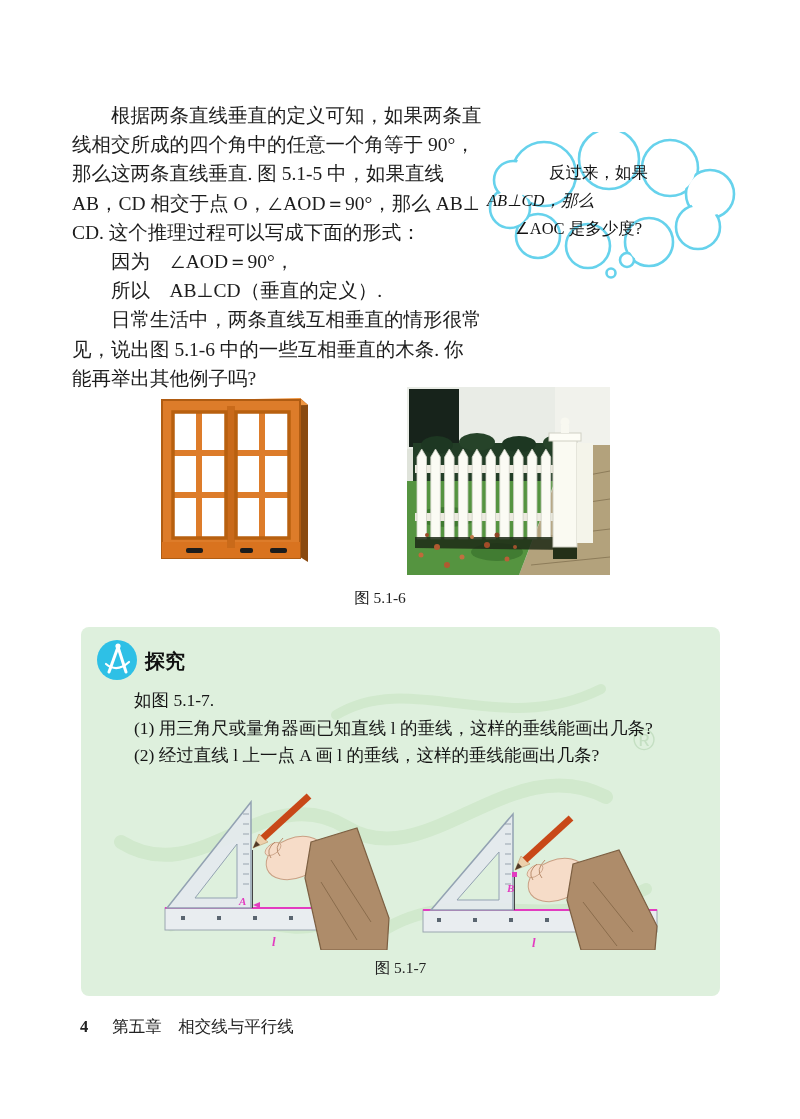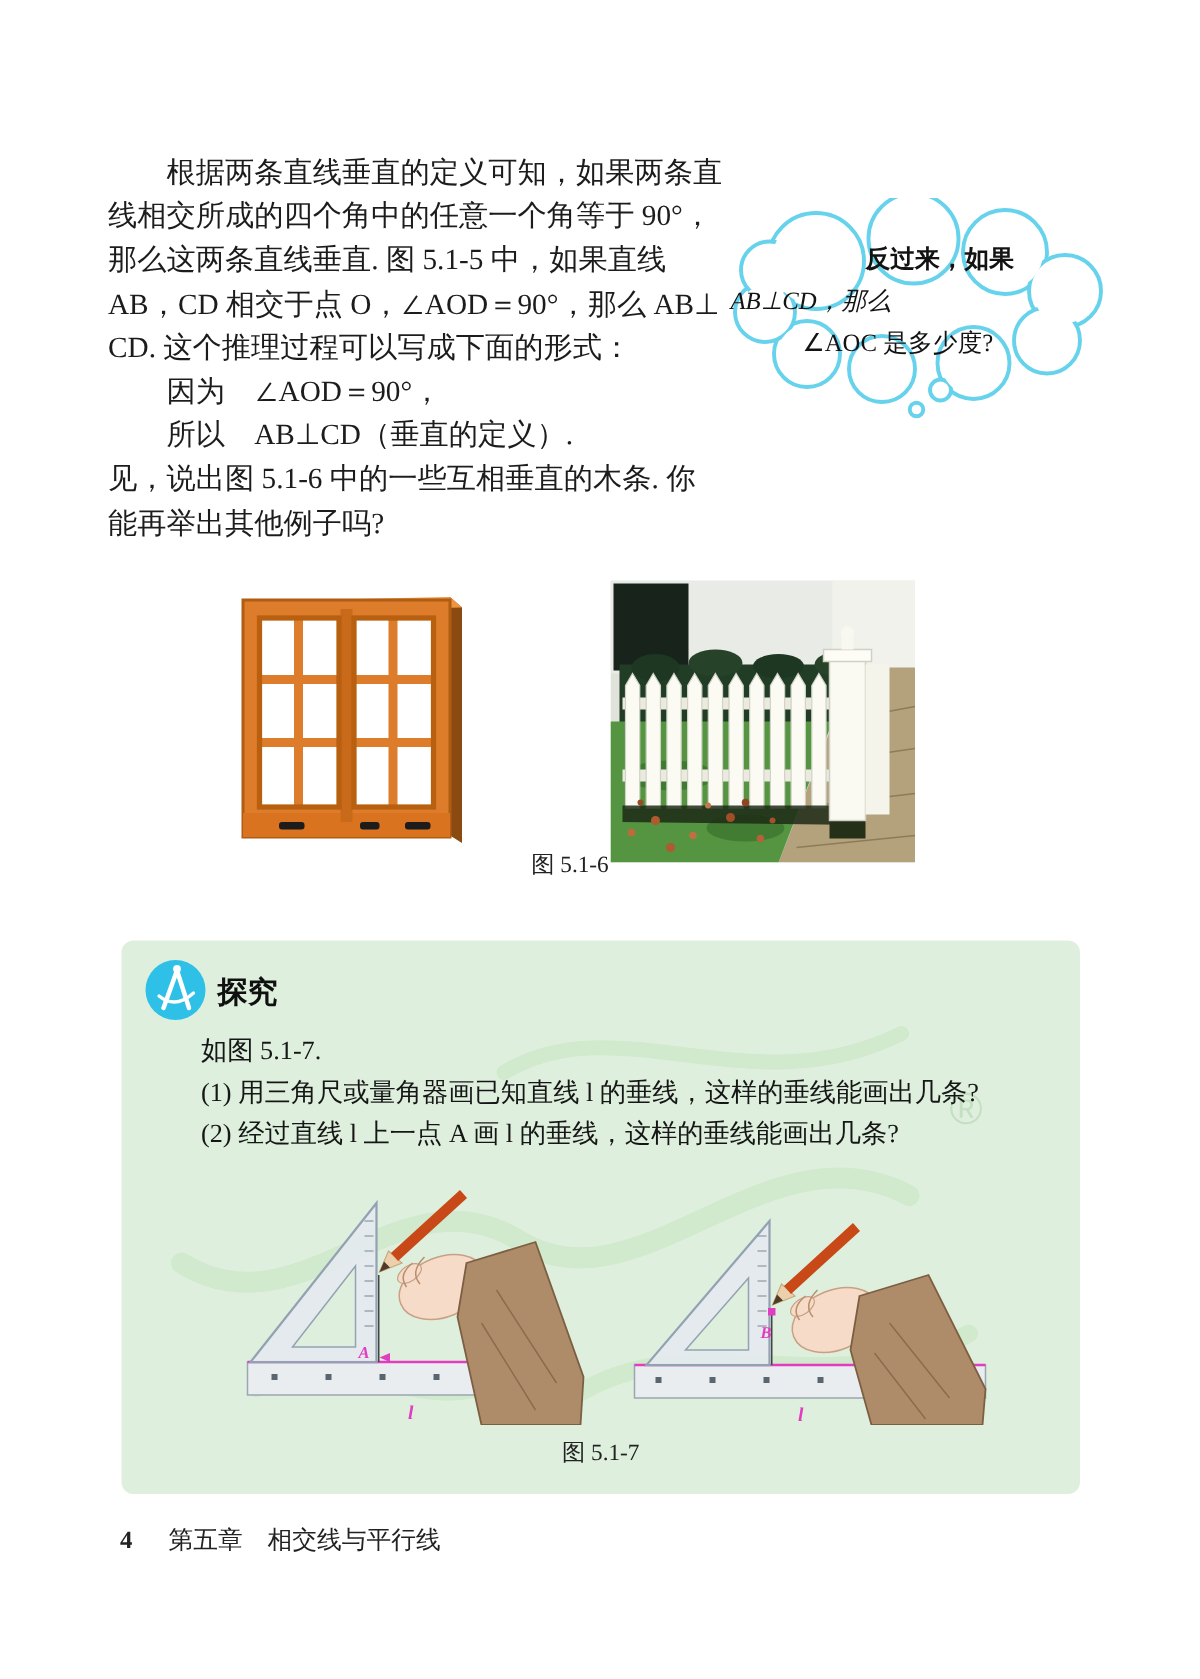--- a/index.html
+++ b/index.html
@@ -10,23 +10,23 @@
   .bodytext{position:absolute;left:72px;top:101px;width:402px;
             font-size:19.5px;line-height:29.2px;white-space:nowrap;}
   .bodytext .line{height:29.2px;}
   .bodytext .indent{padding-left:39px;}
 
   
   .bubble{position:absolute;left:487px;top:132px;width:272px;height:158px;}
   .bubble svg{position:absolute;left:0;top:0;}
   .bubble-text{position:absolute;left:0;top:27px;width:100%;
                font-size:16.5px;line-height:28px;color:#131313;}
-  .bubble-text .b1{margin-left:90px;font-weight:bold;}
+  .bubble-text .b1{margin-left:62px;}
   .bubble-text .b2{font-style:italic;}
-  .bubble-text .b3{margin-left:48px;}
+  .bubble-text .b3{margin-left:28px;}
 
   .photo{position:absolute;}
   .caption{position:absolute;font-size:15.5px;color:#222;text-align:center;}
 
   
   .panel{position:absolute;left:81px;top:627px;width:639px;height:369px;
          background:#def0dd;border-radius:8px;}
   .panel-title{position:absolute;left:64px;top:21px;font-size:20px;font-weight:bold;
                color:#101010;font-family:"Liberation Sans",sans-serif;}
   .panel-icon{position:absolute;left:15px;top:12px;}
@@ -52,20 +52,21 @@
 <div class="page">
 
   <div class="bodytext">
     <div class="line indent">根据两条直线垂直的定义可知，如果两条直</div>
     <div class="line">线相交所成的四个角中的任意一个角等于 90°，</div>
     <div class="line">那么这两条直线垂直. 图 5.1-5 中，如果直线</div>
     <div class="line">AB，CD 相交于点 O，∠AOD＝90°，那么 AB⊥</div>
     <div class="line">CD. 这个推理过程可以写成下面的形式：</div>
     <div class="line indent">因为　∠AOD＝90°，</div>
     <div class="line indent">所以　AB⊥CD（垂直的定义）.</div>
+    <div class="line indent">日常生活中，两条直线互相垂直的情形很常</div>
     <div class="line">见，说出图 5.1-6 中的一些互相垂直的木条. 你</div>
     <div class="line">能再举出其他例子吗?</div>
   </div>
 
   <div class="bubble">
     <svg width="272" height="158" viewBox="0 0 272 158">
       <g stroke="#66d2ec" stroke-width="2.6" fill="#ffffff">
         <circle cx="57" cy="42" r="32"></circle>
           <circle cx="122" cy="27" r="30"></circle>
         <circle cx="183" cy="36" r="28"></circle>
@@ -171,21 +172,21 @@
         <circle cx="100" cy="172" r="2.5" fill="#b86038"></circle>
       <circle cx="20" cy="148" r="2" fill="#9a4a28"></circle>
         <circle cx="65" cy="150" r="2" fill="#c27a4a"></circle>
       <circle cx="90" cy="148" r="2.5" fill="#8f4426"></circle>
         <circle cx="40" cy="178" r="3" fill="#b05a30"></circle>
       <circle cx="14" cy="168" r="2.5" fill="#c06a3a"></circle>
         <circle cx="108" cy="160" r="2" fill="#a0522d"></circle>
     </g>
   </svg>
 
-  <div class="caption" style="left:130px;top:566px;width:500px;">图 5.1-6</div>
+  <div class="caption" style="left:130px;top:588px;width:500px;">图 5.1-6</div>
 
   <div class="panel">
 
     <svg width="639" height="369" viewBox="0 0 639 369" style="position:absolute;left:0;top:0;">
       <g fill="none" stroke="#cfe8cb" stroke-linecap="round" opacity="0.85">
         <path d="M40,215 C120,265 185,150 265,200 C345,250 430,120 525,170" stroke-width="14"></path>
         <path d="M255,88 C330,42 420,112 520,62" stroke-width="10"></path>
         <path d="M300,305 C380,252 470,312 565,262" stroke-width="12"></path>
         <path d="M90,300 C150,270 200,320 250,295" stroke-width="9"></path>
       </g>

